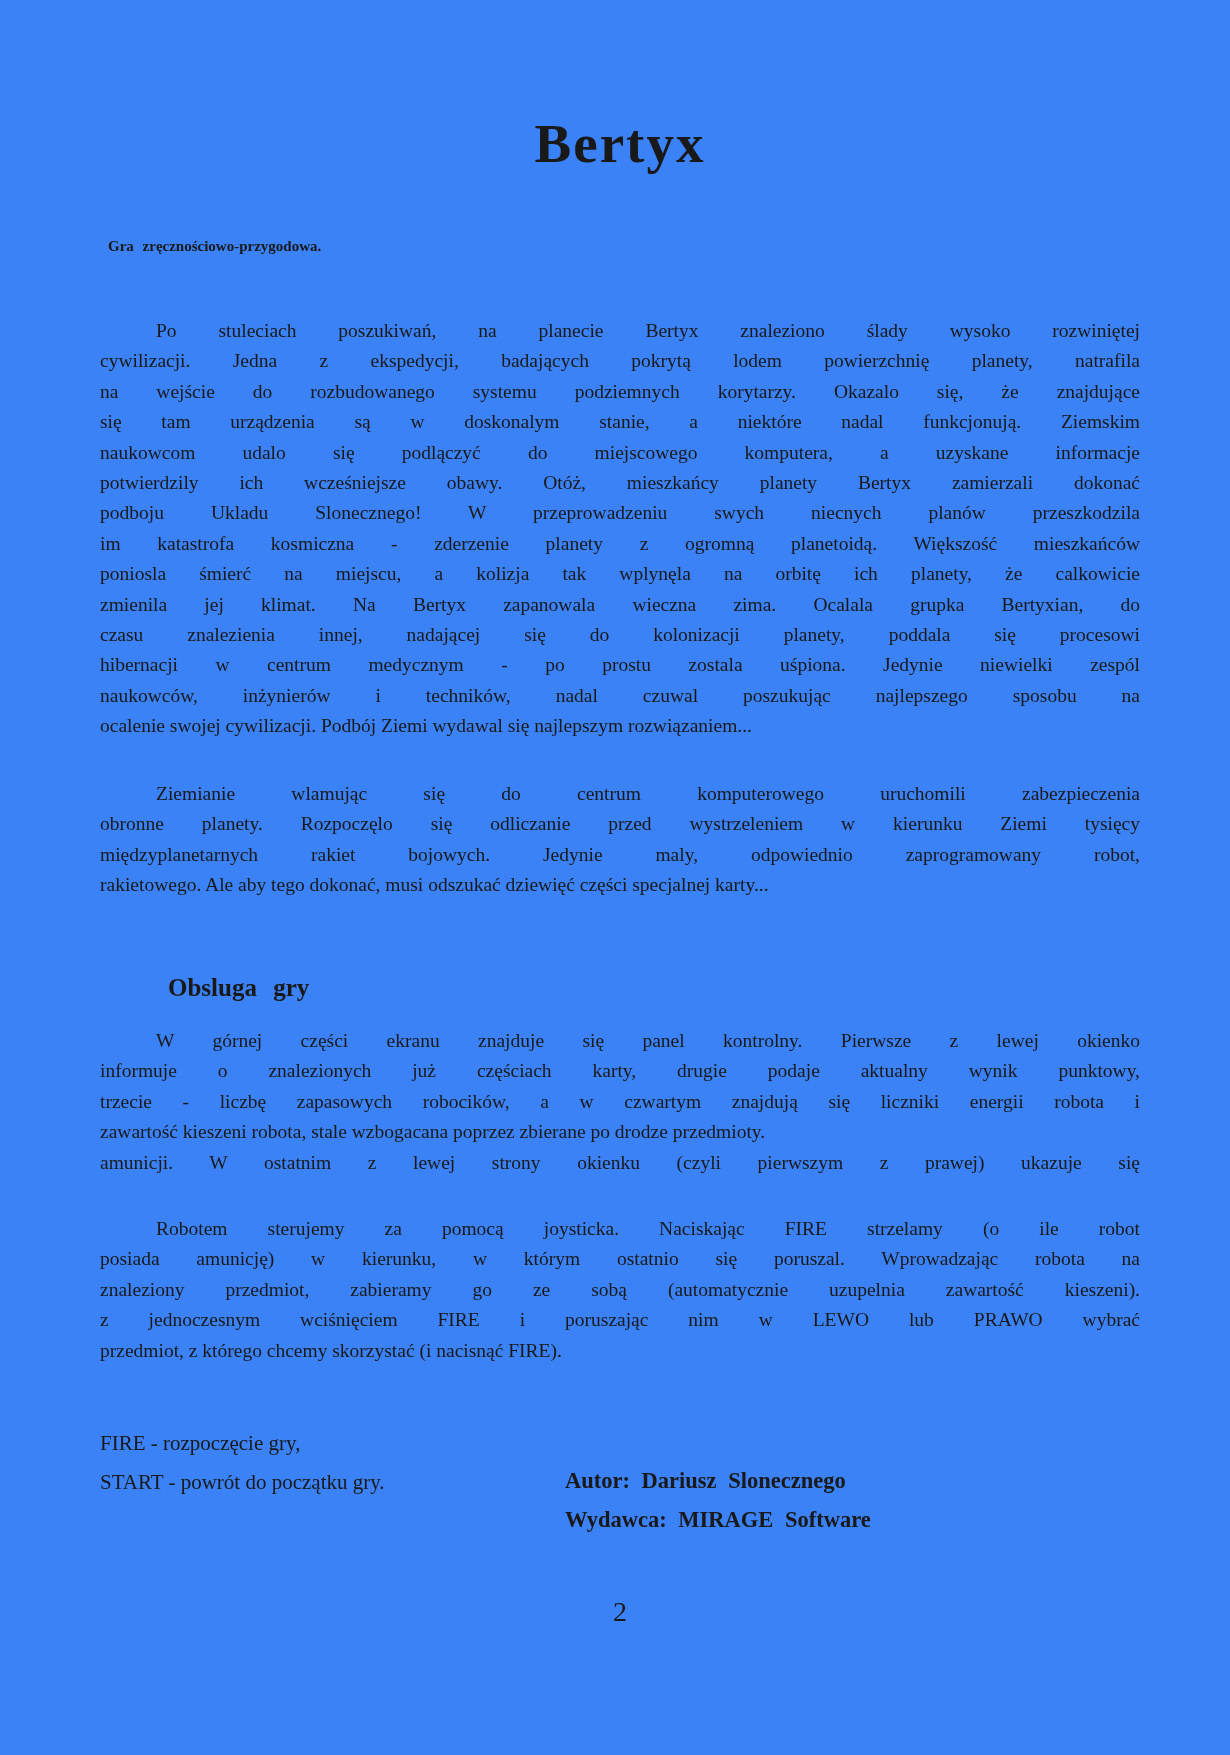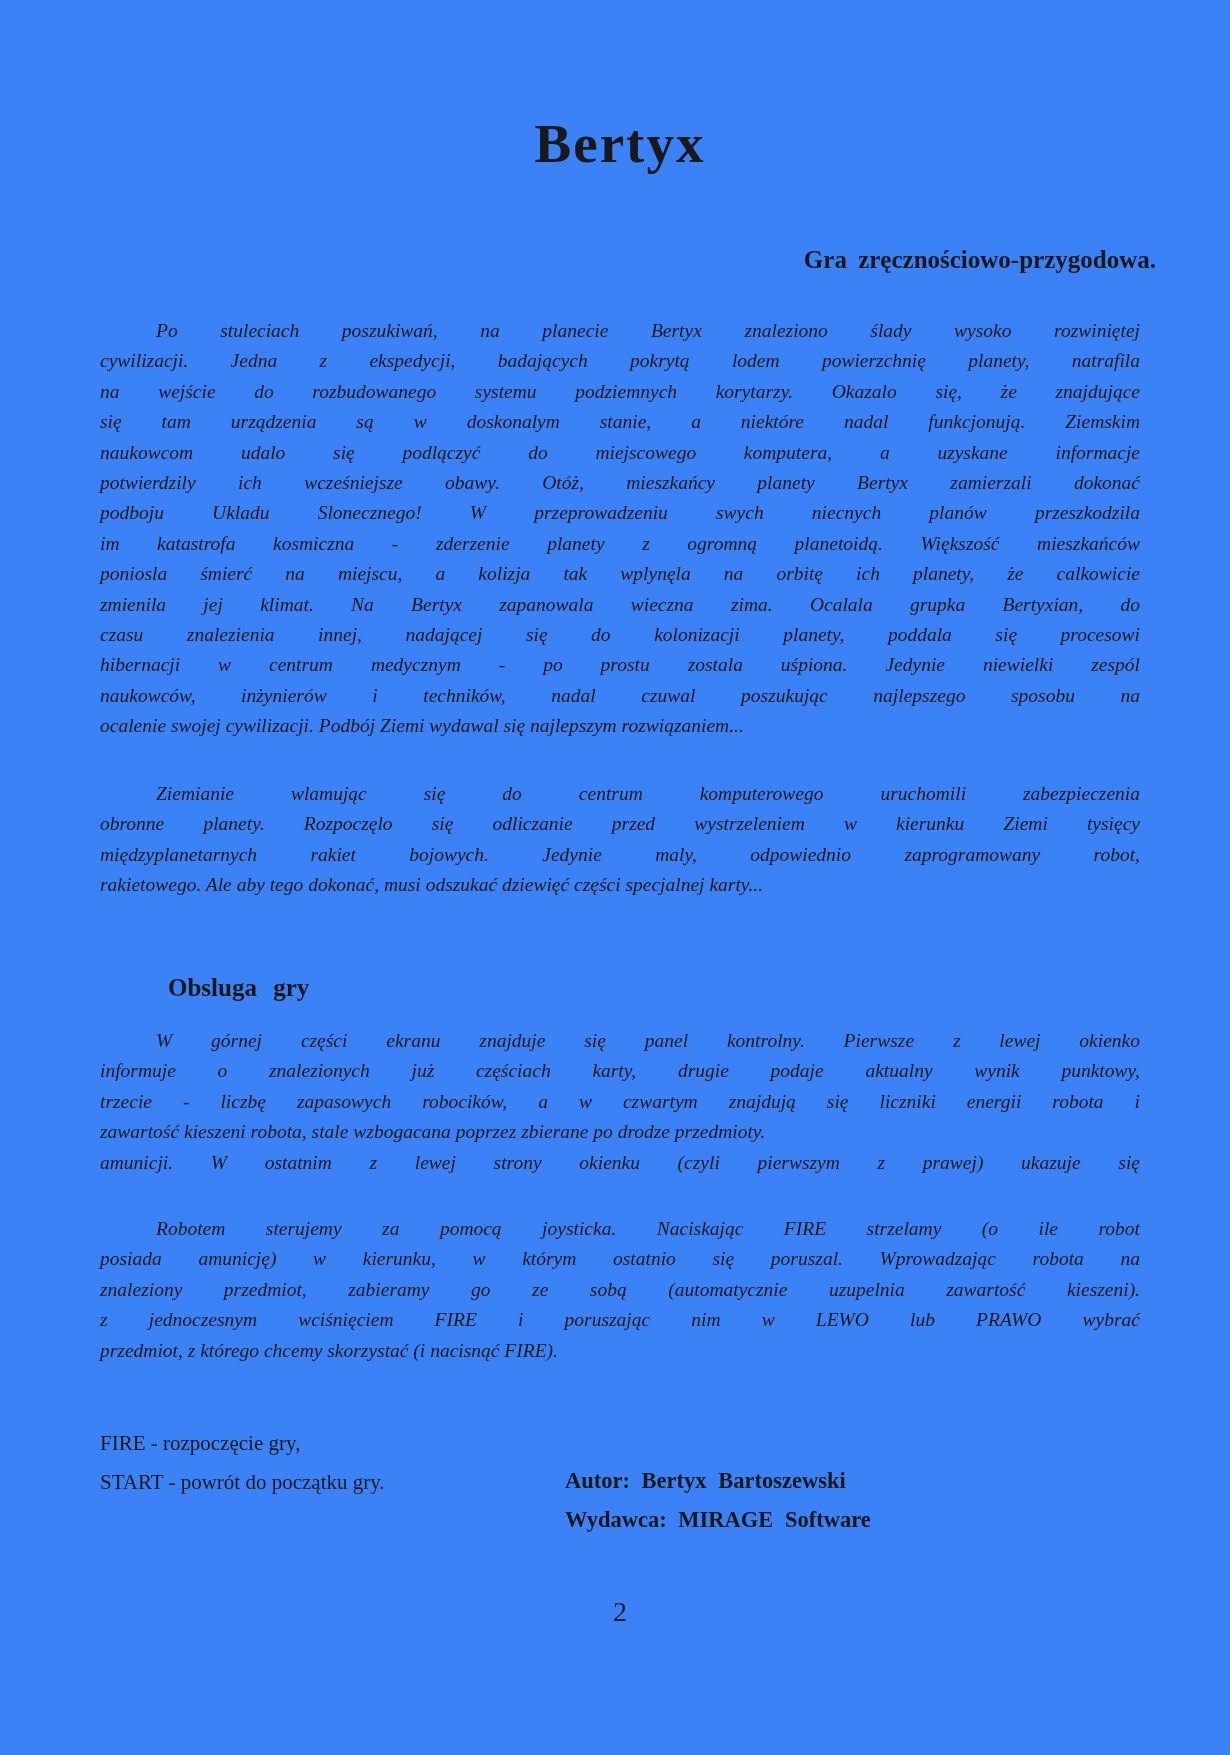--- a/index.html
+++ b/index.html
@@ -14,26 +14,26 @@
   }
   .content { position:absolute; left:100px; top:0; width:1040px; height:100%; }
 
   .title {
     position:absolute; top:112px; left:0; width:100%;
     margin:0; text-align:center;
     font-size:55px; font-weight:700; letter-spacing:2px;
   }
   .subtitle {
     position:absolute; top:230px; left:0; width:100%;
-    margin:16px; text-align:right;
-    font-size:25px; font-weight:700; word-spacing:5px;
+    margin:8px; text-align:left;
+    font-size:15px; font-weight:700; word-spacing:5px;
   }
 
   .para { position:absolute; left:0; width:100%; font-size:19.5px; line-height:30.4px; }
-  .ln   { text-align:justify; text-align-last:justify; text-justify:inter-word;font-style:italic; }
+  .ln   { text-align:justify; text-align-last:justify; text-justify:inter-word; }
   .ln.first { text-indent:56px; }
   .ln.last  { text-align-last:left; }
 
   .p1 { top:316px; }
   .p2 { top:779px; }
   .p3 { top:1026px; }
   .p4 { top:1214px; }
 
   .heading {
     position:absolute; top:962px; left:56px;
@@ -96,20 +96,20 @@
       <div class="ln">z jednoczesnym wciśnięciem FIRE i poruszając nim w LEWO lub PRAWO wybrać</div>
       <div class="ln last">przedmiot, z którego chcemy skorzystać (i nacisnąć FIRE).</div>
     </section>
 
     <section class="controls">
       <div>FIRE - rozpoczęcie gry,</div>
       <div>START - powrót do początku gry.</div>
     </section>
 
     <section class="credits">
-      <div>Autor: Bertyx Bartoszewski</div>
+      <div>Autor: Dariusz Slonecznego</div>
       <div>Wydawca: MIRAGE Software</div>
     </section>
 
     <div class="pagenum">2</div>
 
   </div>
 </main>
 
 </body></html>

